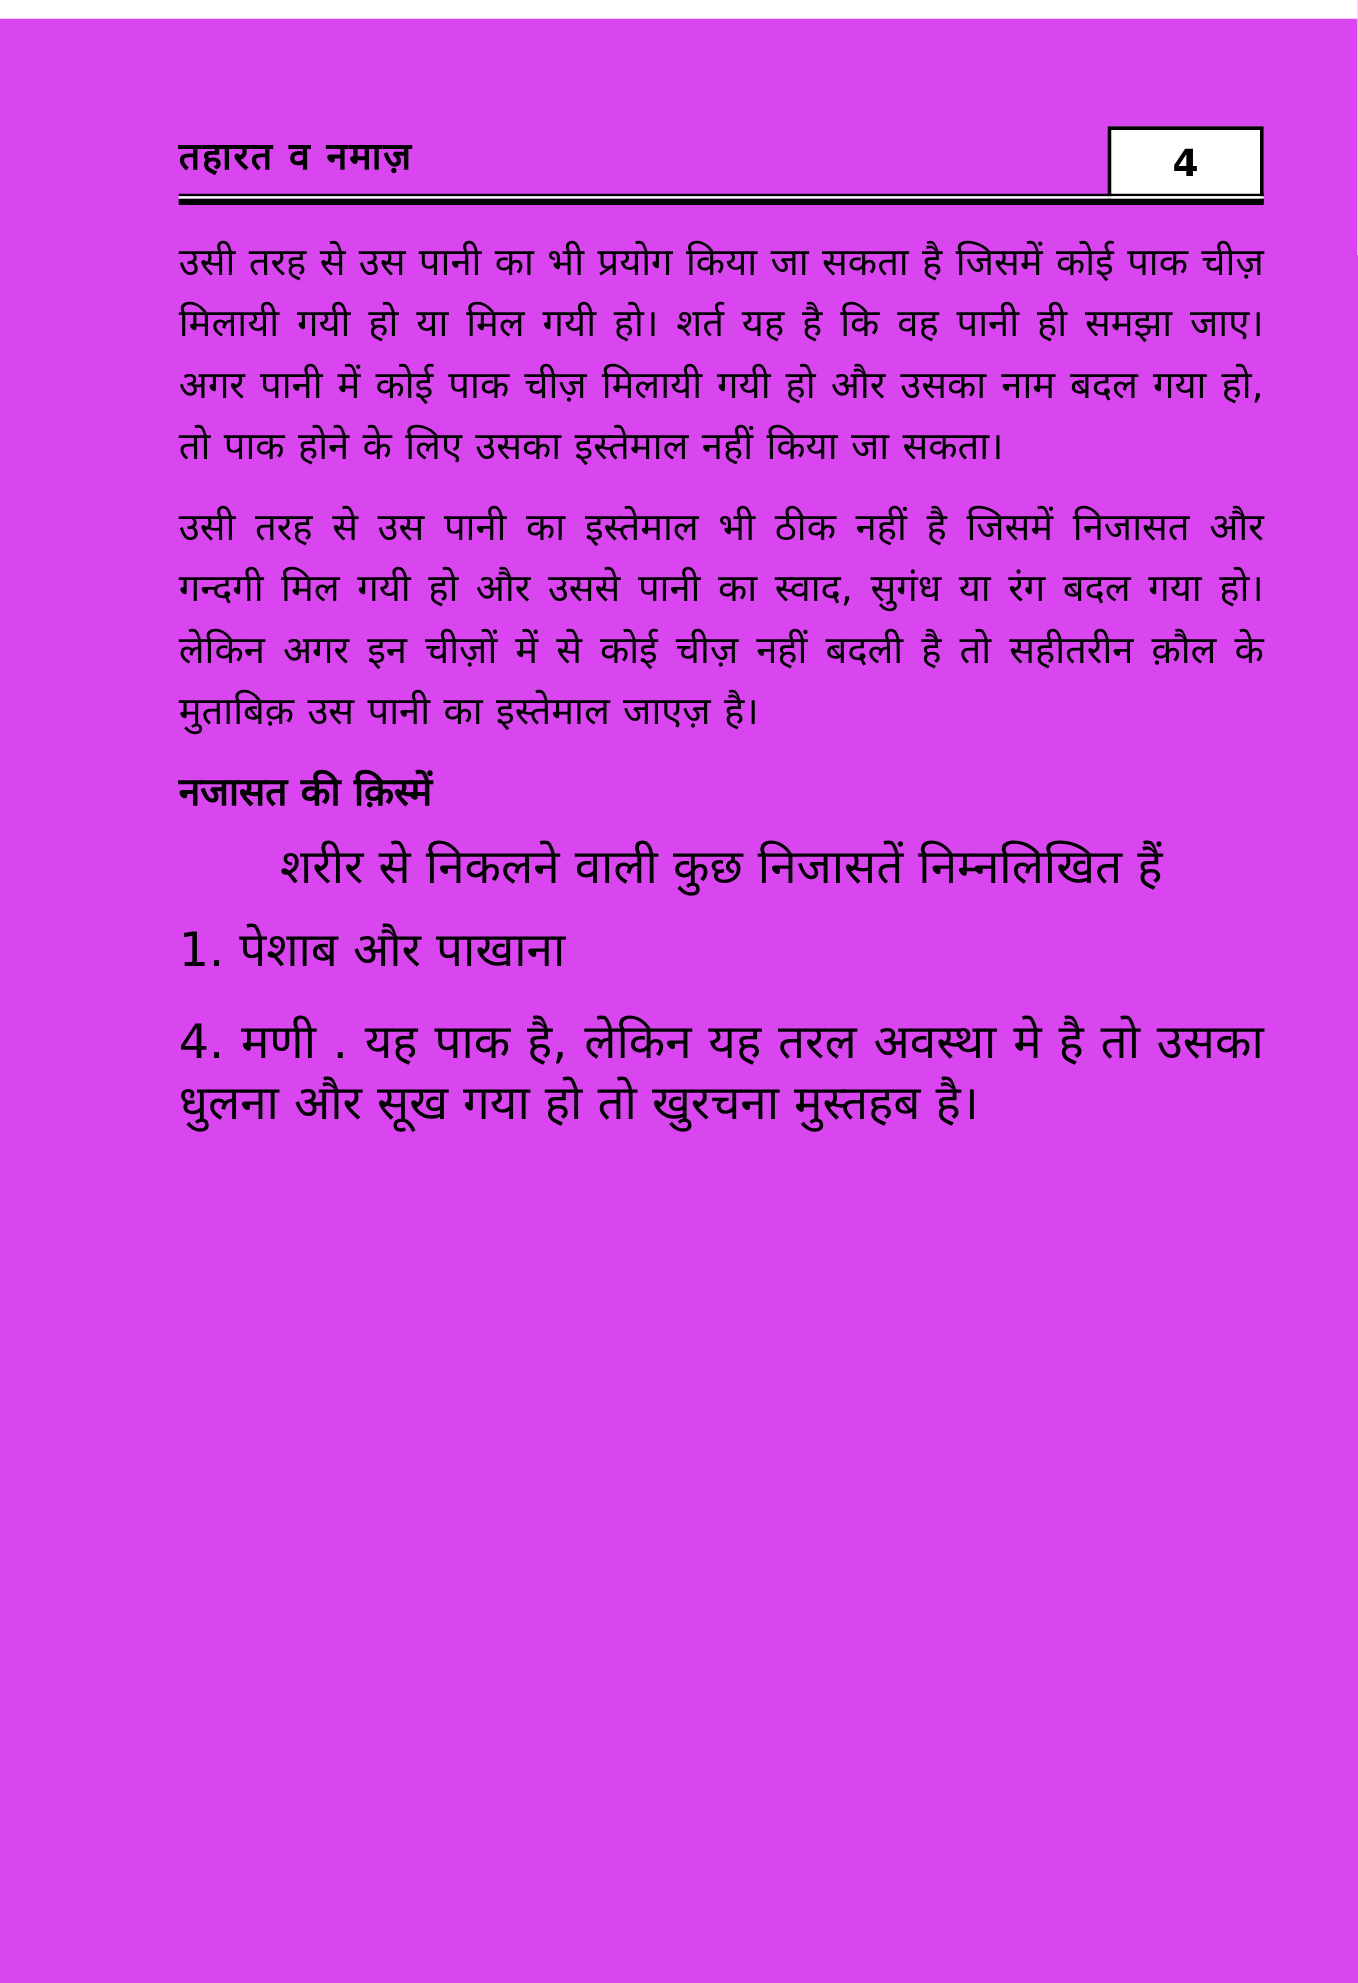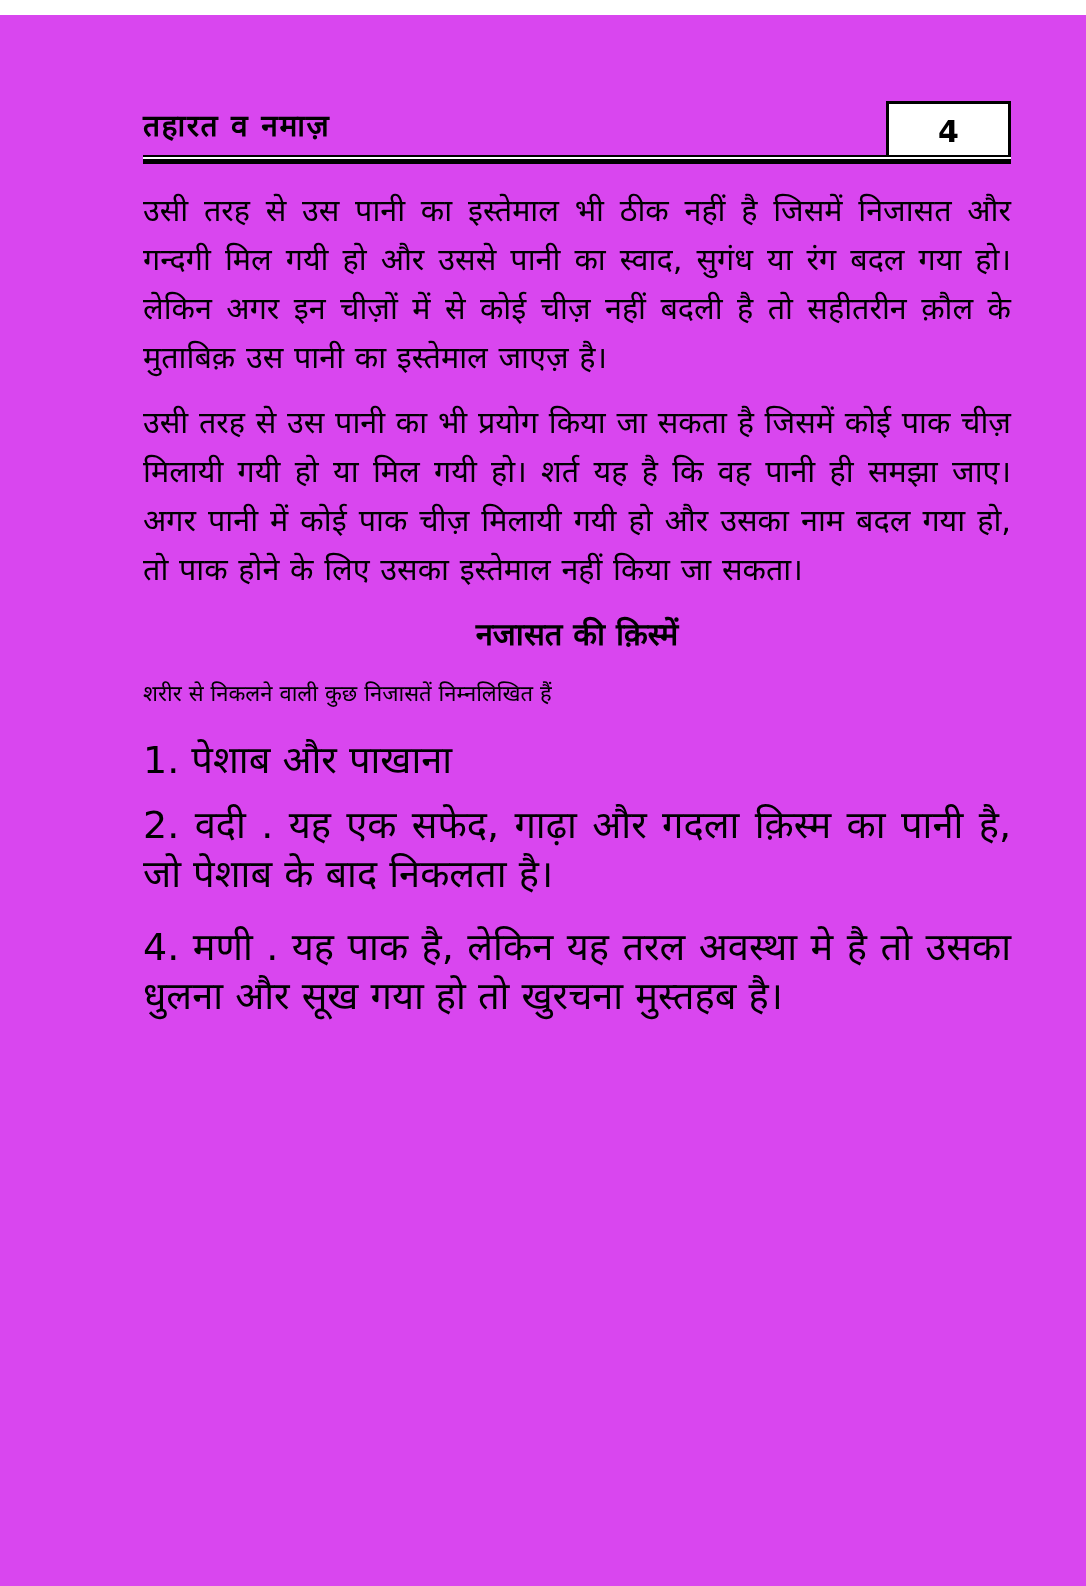--- a/index.html
+++ b/index.html
@@ -110,30 +110,30 @@
   .para.justify-all {
     text-align: justify;
   }
   .para:last-child { margin-bottom: 0; }
 
   .section-heading {
     font-family: "DejaVu Sans", "Liberation Sans", sans-serif;
     font-size: 31px;
     font-weight: 700;
     line-height: 49px;
-    text-align: center;
+    text-align: left;
     color: #000;
     margin: 6px 0 10px 0;
   }
 
   .intro-line {
     font-family: "DejaVu Sans", "Liberation Sans", sans-serif;
-    font-size: 22px;
+    font-size: 38px;
     line-height: 49px;
-    text-align: left;
+    text-align: center;
     color: #000;
     margin: 0 0 18px 0;
   }
 
   .list {
     margin: 0;
     padding: 0;
     list-style: none;
   }
   .list-item {
@@ -164,38 +164,34 @@
 
     <div class="header-rule">
       <div class="rule-thin"></div>
       <div class="rule-gap"></div>
       <div class="rule-thick"></div>
     </div>
   </div>
 
   <div class="content">
 
+    <p class="para justify-all">उसी तरह से उस पानी का भी प्रयोग किया जा सकता है जिसमें कोई पाक चीज़ मिलायी गयी हो या मिल गयी हो। शर्त यह है कि वह पानी ही समझा जाए। अगर पानी में कोई पाक चीज़ मिलायी गयी हो और उसका नाम बदल गया हो, तो पाक होने के लिए उसका इस्तेमाल नहीं किया जा सकता।</p>
+
     <p class="para justify-all">उसी तरह से उस पानी का इस्तेमाल भी ठीक नहीं है जिसमें निजासत और गन्दगी मिल गयी हो और उससे पानी का स्वाद, सुगंध या रंग बदल गया हो। लेकिन अगर इन चीज़ों में से कोई चीज़ नहीं बदली है तो सहीतरीन क़ौल के मुताबिक़ उस पानी का इस्तेमाल जाएज़ है।</p>
-
-    <p class="para justify-all">उसी तरह से उस पानी का भी प्रयोग किया जा सकता है जिसमें कोई पाक चीज़ मिलायी गयी हो या मिल गयी हो। शर्त यह है कि वह पानी ही समझा जाए। अगर पानी में कोई पाक चीज़ मिलायी गयी हो और उसका नाम बदल गया हो, तो पाक होने के लिए उसका इस्तेमाल नहीं किया जा सकता।</p>
 
 
     <h2 class="section-heading">नजासत की क़िस्में</h2>
 
     <p class="intro-line">शरीर से निकलने वाली कुछ निजासतें निम्नलिखित हैं</p>
 
     <ol class="list">
       <li class="list-item">
         <span class="num">1.</span>
         <span>पेशाब और पाखाना</span>
       </li>
       <li class="list-item">
-        <span class="num">2.</span>
-        <span>वदी . यह एक सफेद, गाढ़ा और गदला क़िस्म का पानी है, जो पेशाब के बाद निकलता है।</span>
-      </li>
-      <li class="list-item">
         <span class="num">4.</span>
         <span>मणी . यह पाक है, लेकिन यह तरल अवस्था मे है तो उसका धुलना और सूख गया हो तो खुरचना मुस्तहब है।</span>
       </li>
     </ol>
 
   </div>
 </div>
 
 </body></html>

